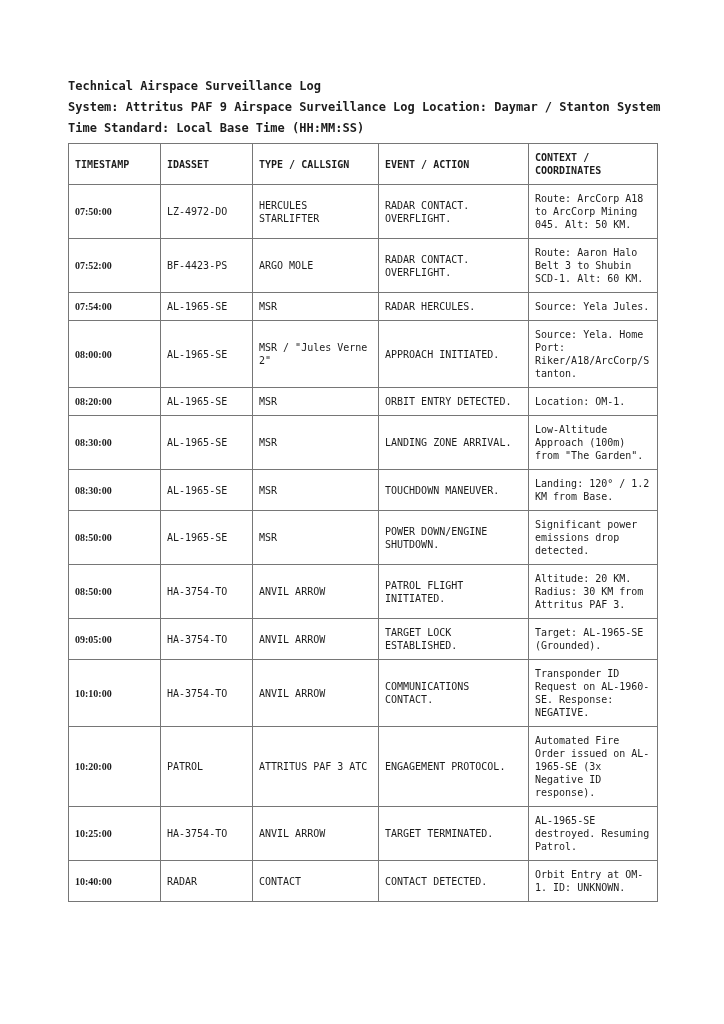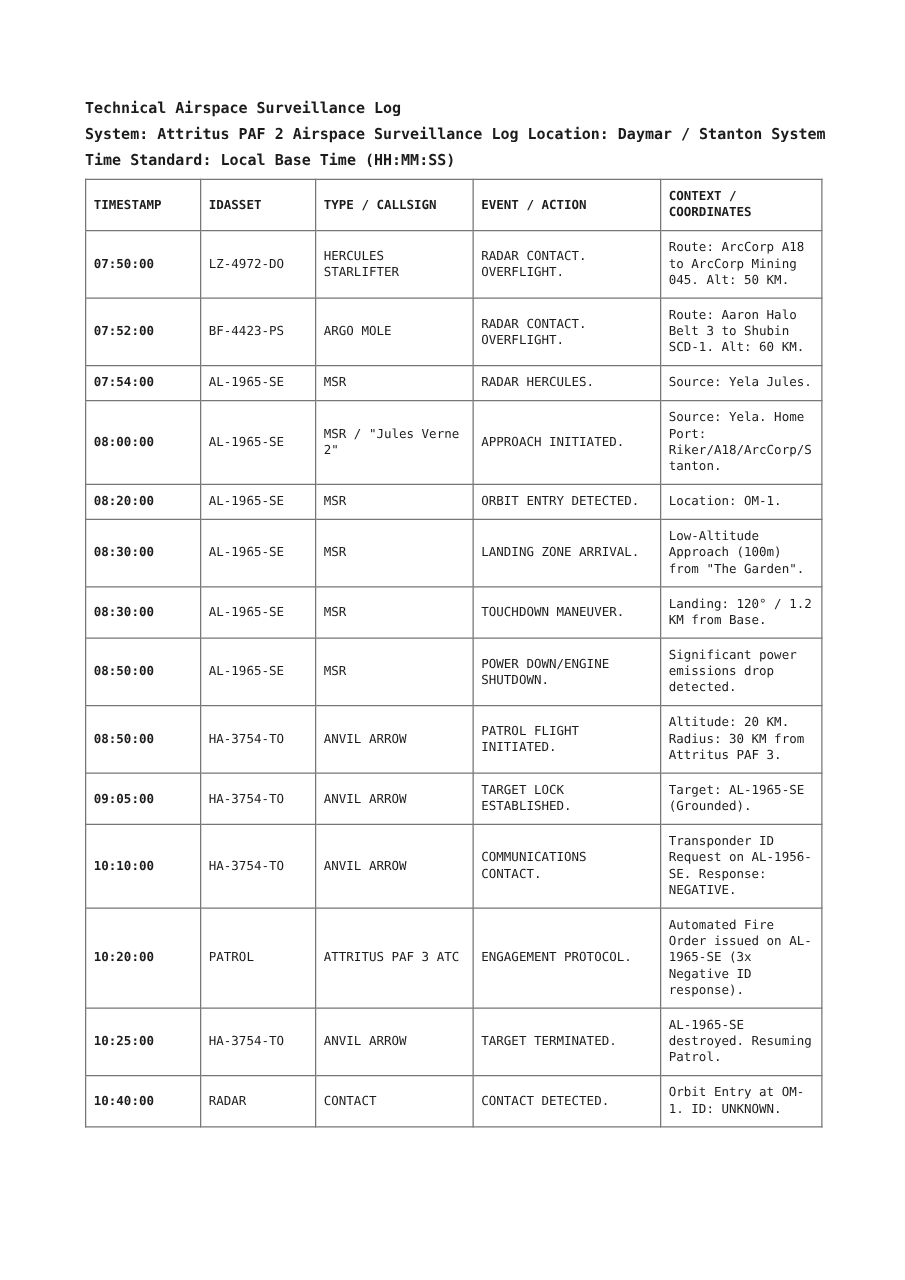--- a/index.html
+++ b/index.html
@@ -33,29 +33,29 @@
     padding:7px 6px;
     font-size:10px;
     line-height:13px;
     text-align:left;
     vertical-align:middle;
     overflow-wrap:break-word;
     word-wrap:break-word;
   }
   .log-table th{font-weight:bold;}
   .log-table td{font-weight:normal;}
-  .log-table td.ts{font-weight:bold;}
+  .log-table td.ts{font-weight:bold;font-family:Liberation Serif, serif;}
 </style>
 </head>
 <body>
 
 <div class="page">
 
   <p class="doc-line">Technical Airspace Surveillance Log</p>
-  <p class="doc-line">System: Attritus PAF 2 Airspace Surveillance Log Location: Daymar / Stanton System</p>
+  <p class="doc-line">System: Attritus PAF 9 Airspace Surveillance Log Location: Daymar / Stanton System</p>
   <p class="doc-line">Time Standard: Local Base Time (HH:MM:SS)</p>
 
   <table class="log-table">
     <colgroup>
       <col style="width:92px">
       <col style="width:92px">
       <col style="width:126px">
       <col style="width:150px">
       <col style="width:129px">
     </colgroup>
@@ -137,21 +137,21 @@
     <td>HA-3754-TO</td>
     <td>ANVIL ARROW</td>
     <td>TARGET LOCK ESTABLISHED.</td>
     <td>Target: AL-1965-SE (Grounded).</td>
   </tr>
         <tr>
     <td class="ts">10:10:00</td>
     <td>HA-3754-TO</td>
     <td>ANVIL ARROW</td>
     <td>COMMUNICATIONS CONTACT.</td>
-    <td>Transponder ID Request on AL-1956-SE. Response: NEGATIVE.</td>
+    <td>Transponder ID Request on AL-1960-SE. Response: NEGATIVE.</td>
   </tr>
         <tr>
     <td class="ts">10:20:00</td>
     <td>PATROL</td>
     <td>ATTRITUS PAF 3 ATC</td>
     <td>ENGAGEMENT PROTOCOL.</td>
     <td>Automated Fire Order issued on AL-1965-SE (3x Negative ID response).</td>
   </tr>
         <tr>
     <td class="ts">10:25:00</td>

